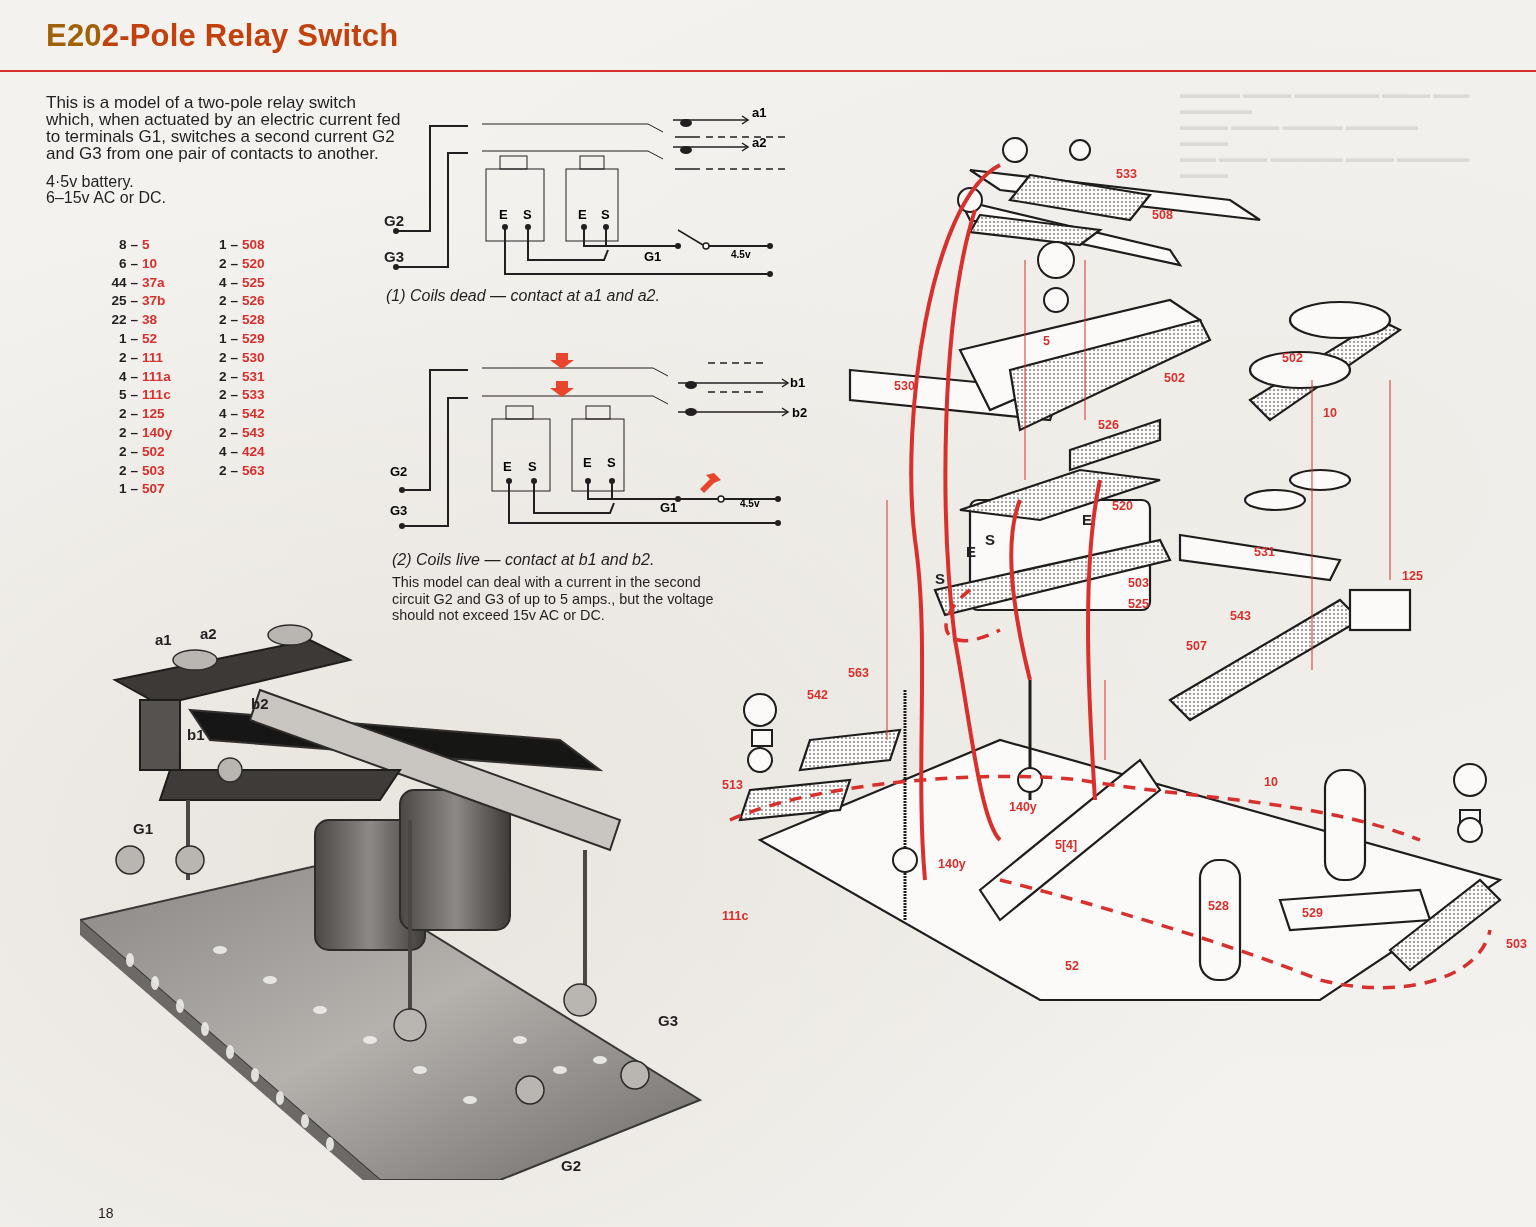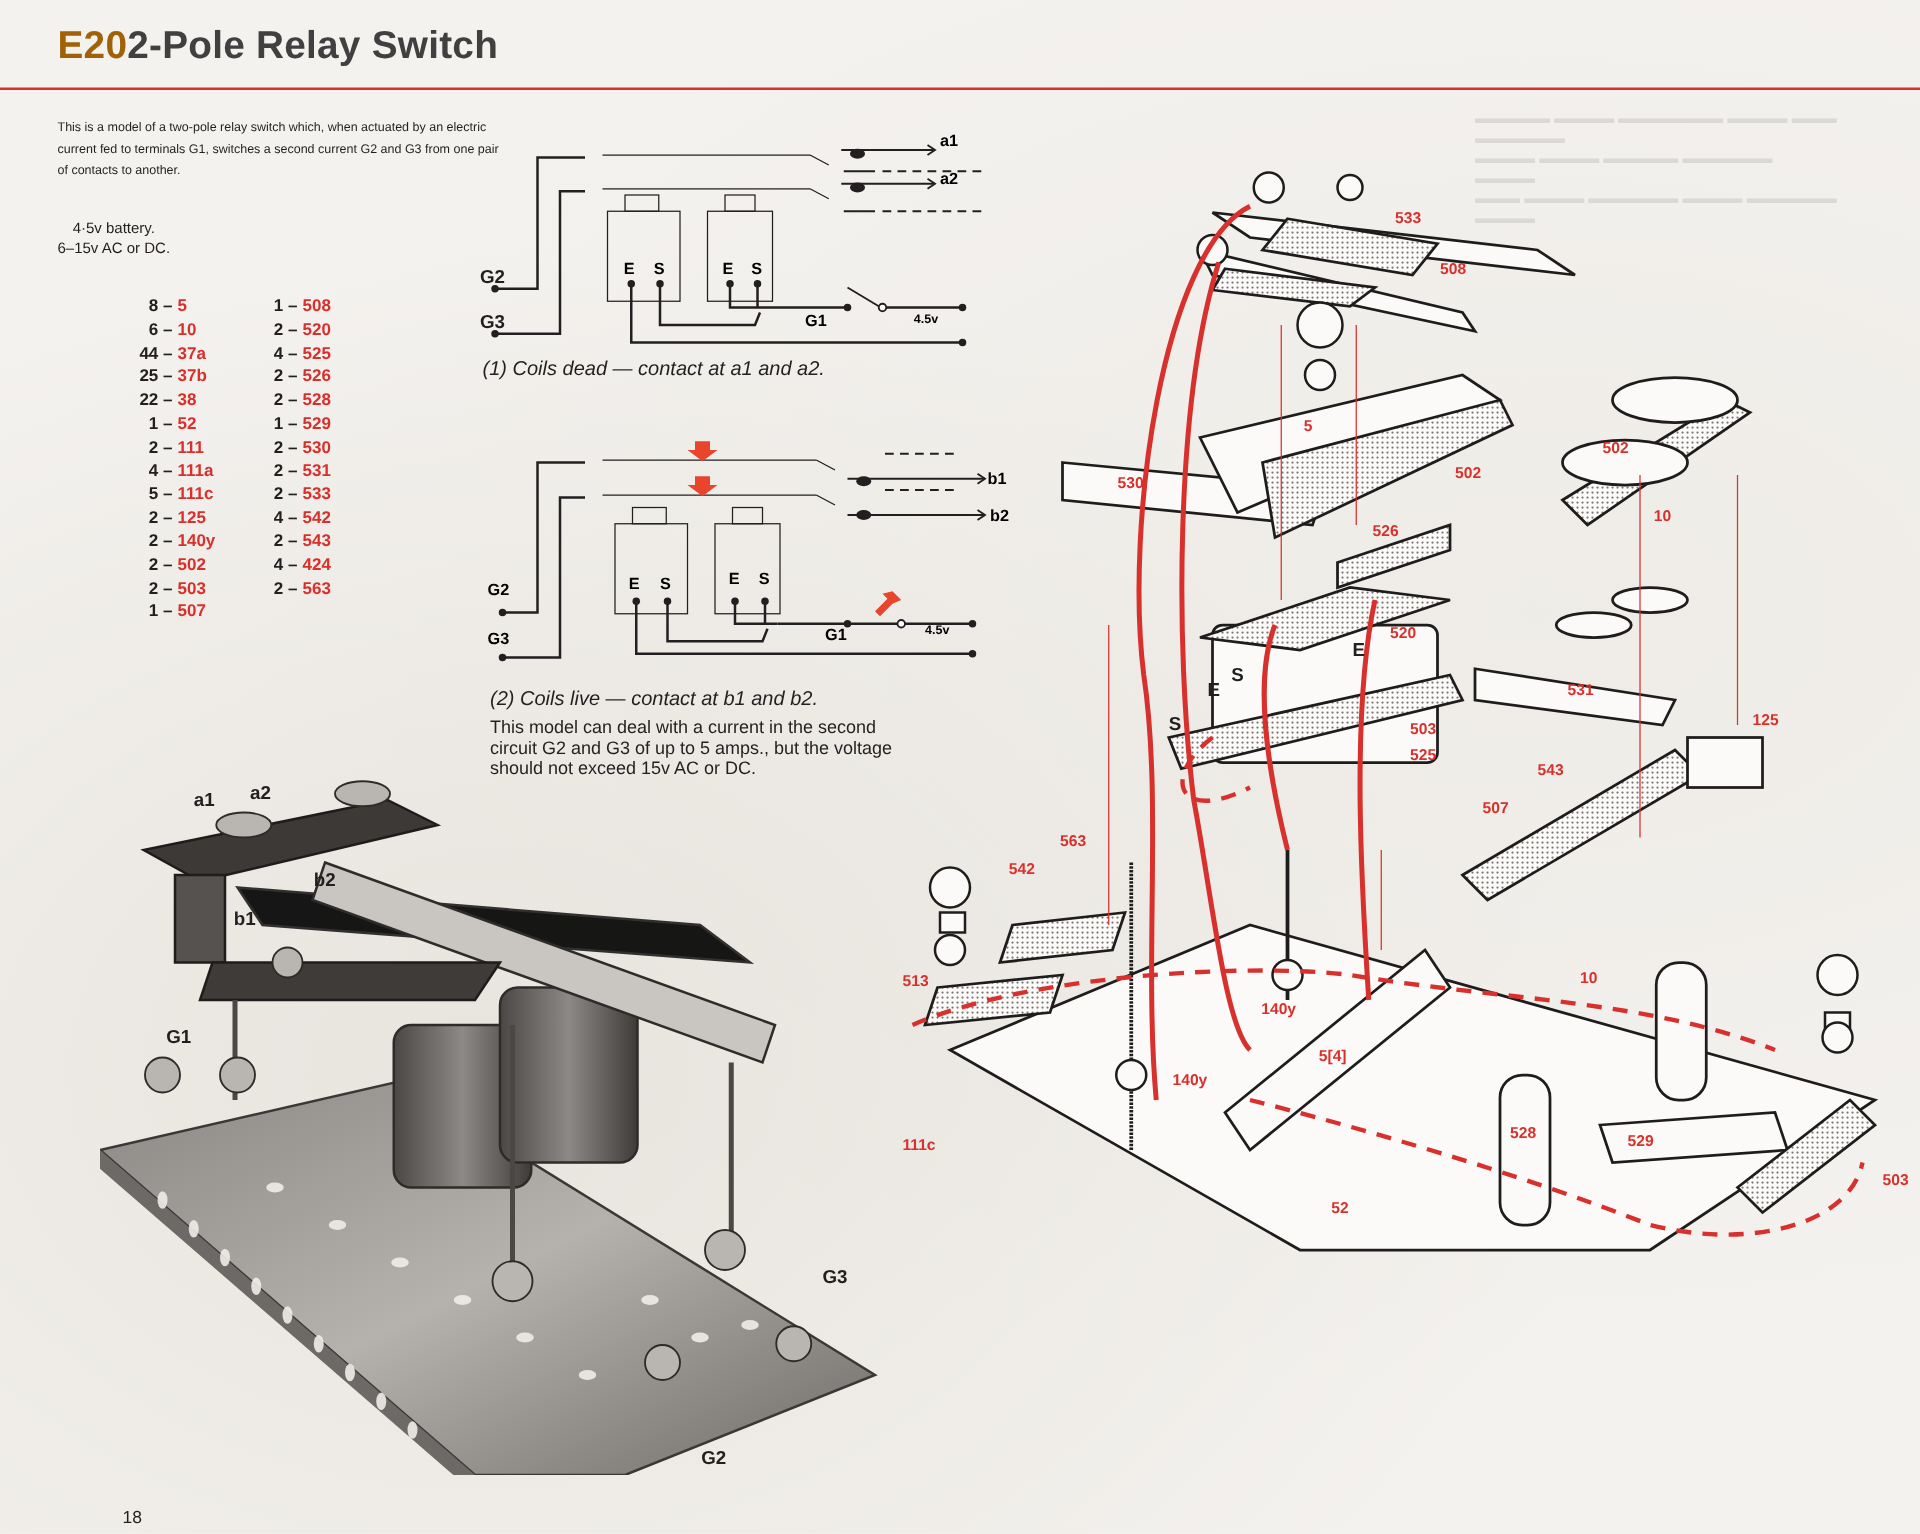--- a/index.html
+++ b/index.html
@@ -13,26 +13,26 @@
     background:
       radial-gradient(ellipse at 25% 70%, rgba(220,215,205,0.5), rgba(0,0,0,0) 55%),
       radial-gradient(ellipse at 80% 40%, rgba(235,232,226,0.6), rgba(0,0,0,0) 60%),
       #f4f2ef;
   }
   .title {
     position:absolute; left:46px; top:18px; font-size:31px; font-weight:bold; letter-spacing:0.2px;
     white-space:nowrap;
   }
   .title .code { color:#a16207; }
-  .title .rest { color:#404040; }
+  .title .rest { color:#c2410c; }
   .rule { position:absolute; left:0; top:70px; width:1536px; height:2px; background:#d8302c; }
   .intro {
-    position:absolute; left:46px; top:94px; width:360px; font-size:10px; line-height:17px; font-weight:500;
+    position:absolute; left:46px; top:94px; width:360px; font-size:17px; line-height:17px; font-weight:500;
   }
-  .power { position:absolute; left:46px; top:174px; font-size:12px; line-height:16px;text-align:center; }
+  .power { position:absolute; left:46px; top:174px; font-size:16px; line-height:16px; }
   .parts { position:absolute; top:236px; font-size:13.6px; font-weight:bold; line-height:18.8px; }
   .parts .row { display:flex; white-space:nowrap; }
   .parts .qty { display:inline-block; text-align:right; color:#231f20; }
   .parts .num { color:#d8302c; margin-left:4px; }
   .col1 { left:98px; } .col1 .qty { width:40px; }
   .col2 { left:208px; } .col2 .qty { width:30px; }
   svg text { font-family:"Liberation Sans", sans-serif; }
   .caption { position:absolute; font-size:16px; line-height:16px; font-weight:500; white-space:nowrap;font-style:italic; }
   .note { position:absolute; left:392px; top:574px; font-size:14.4px; line-height:16.5px; }
   .page-num { position:absolute; left:98px; top:1205px; font-size:14px; font-weight:normal; }

